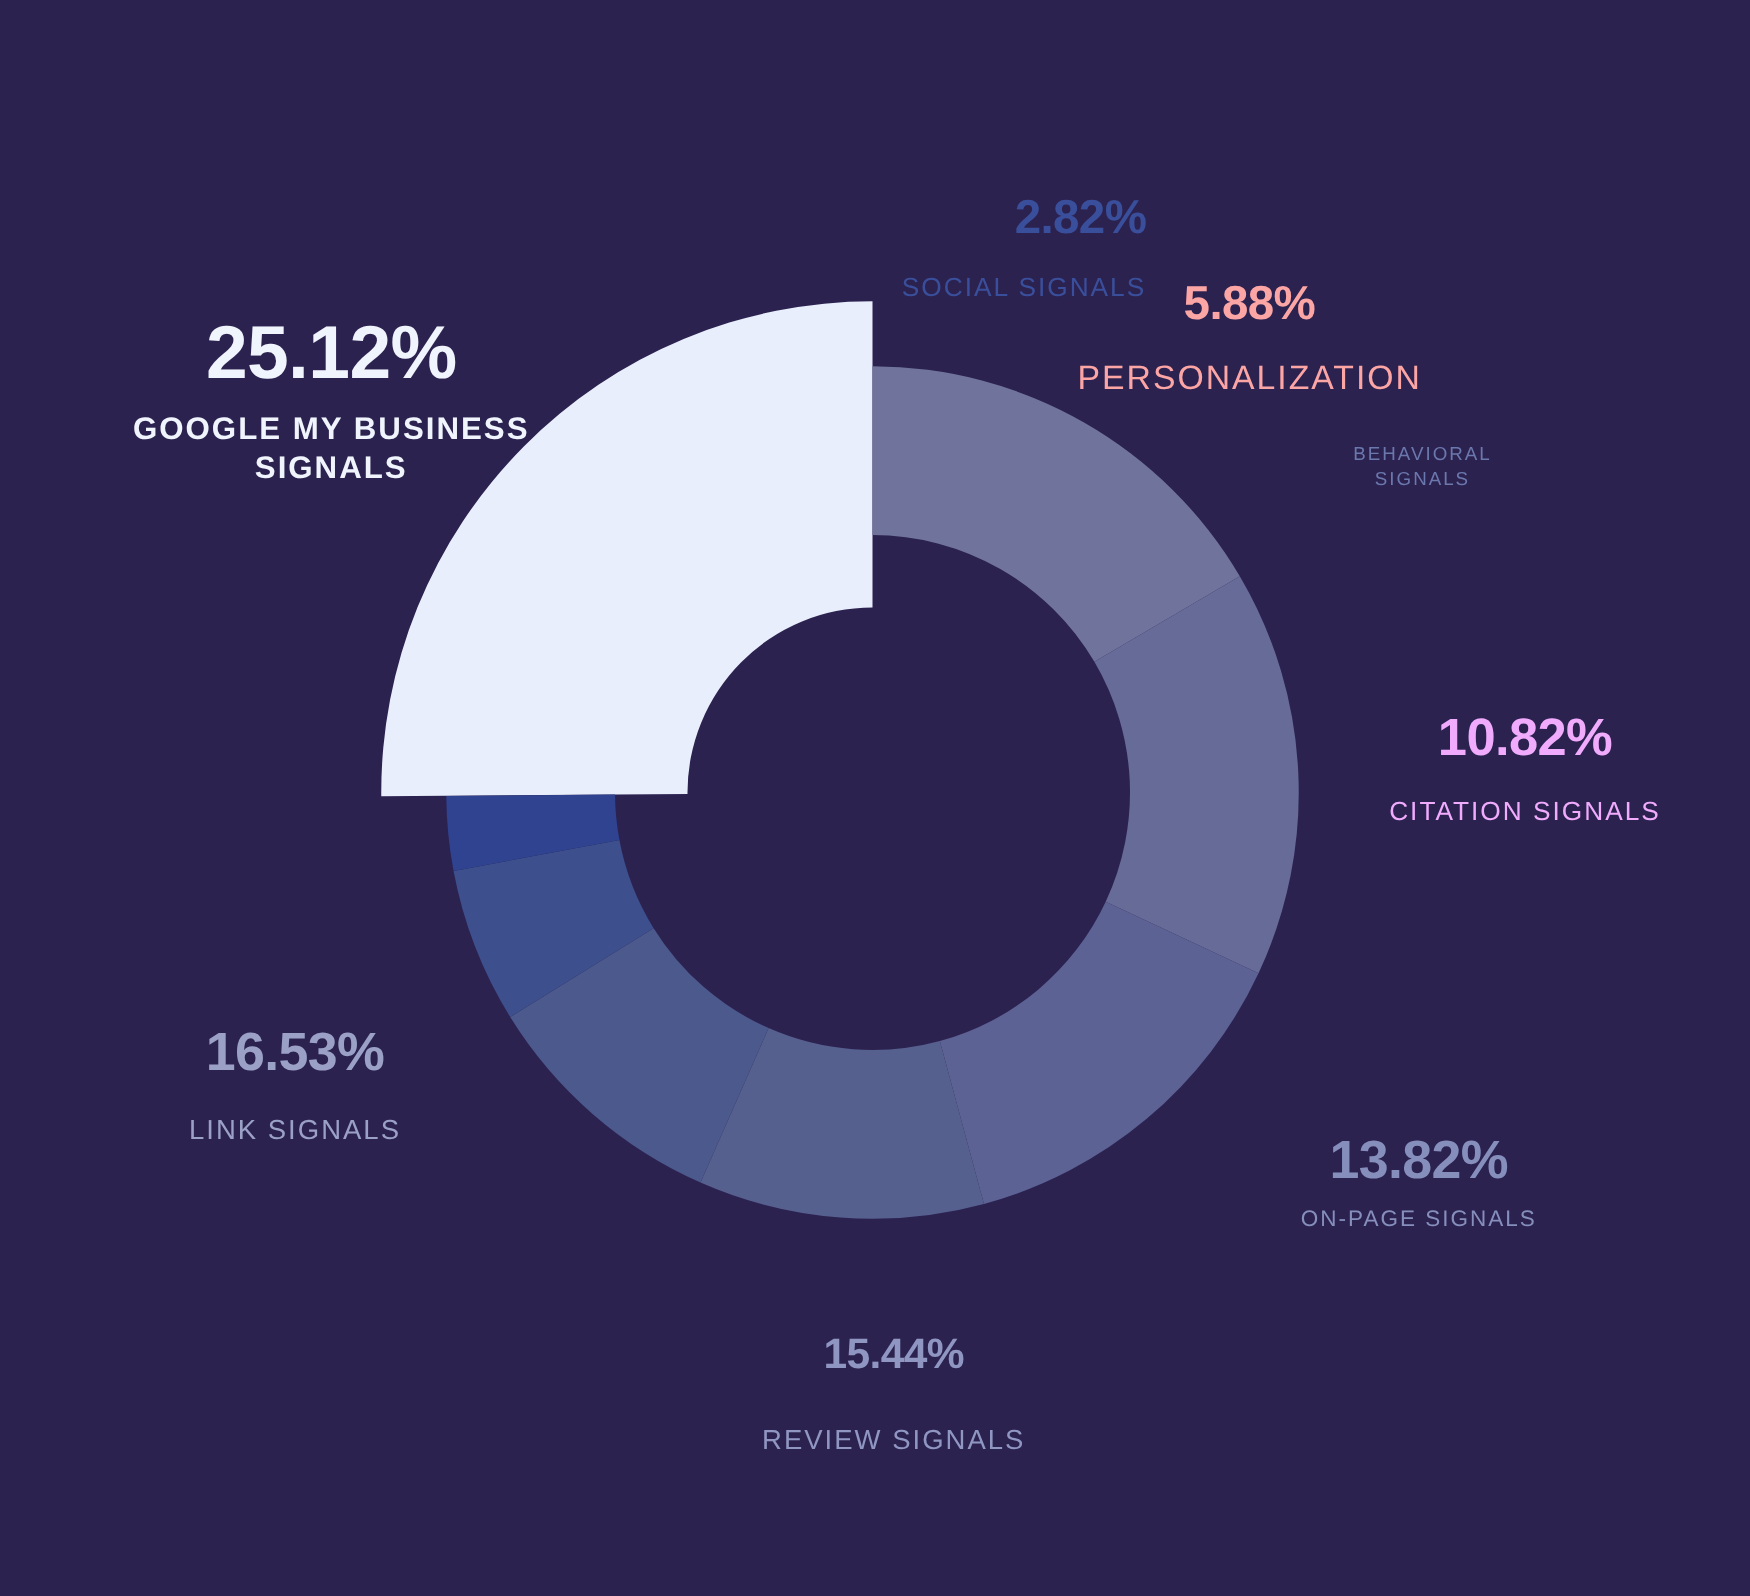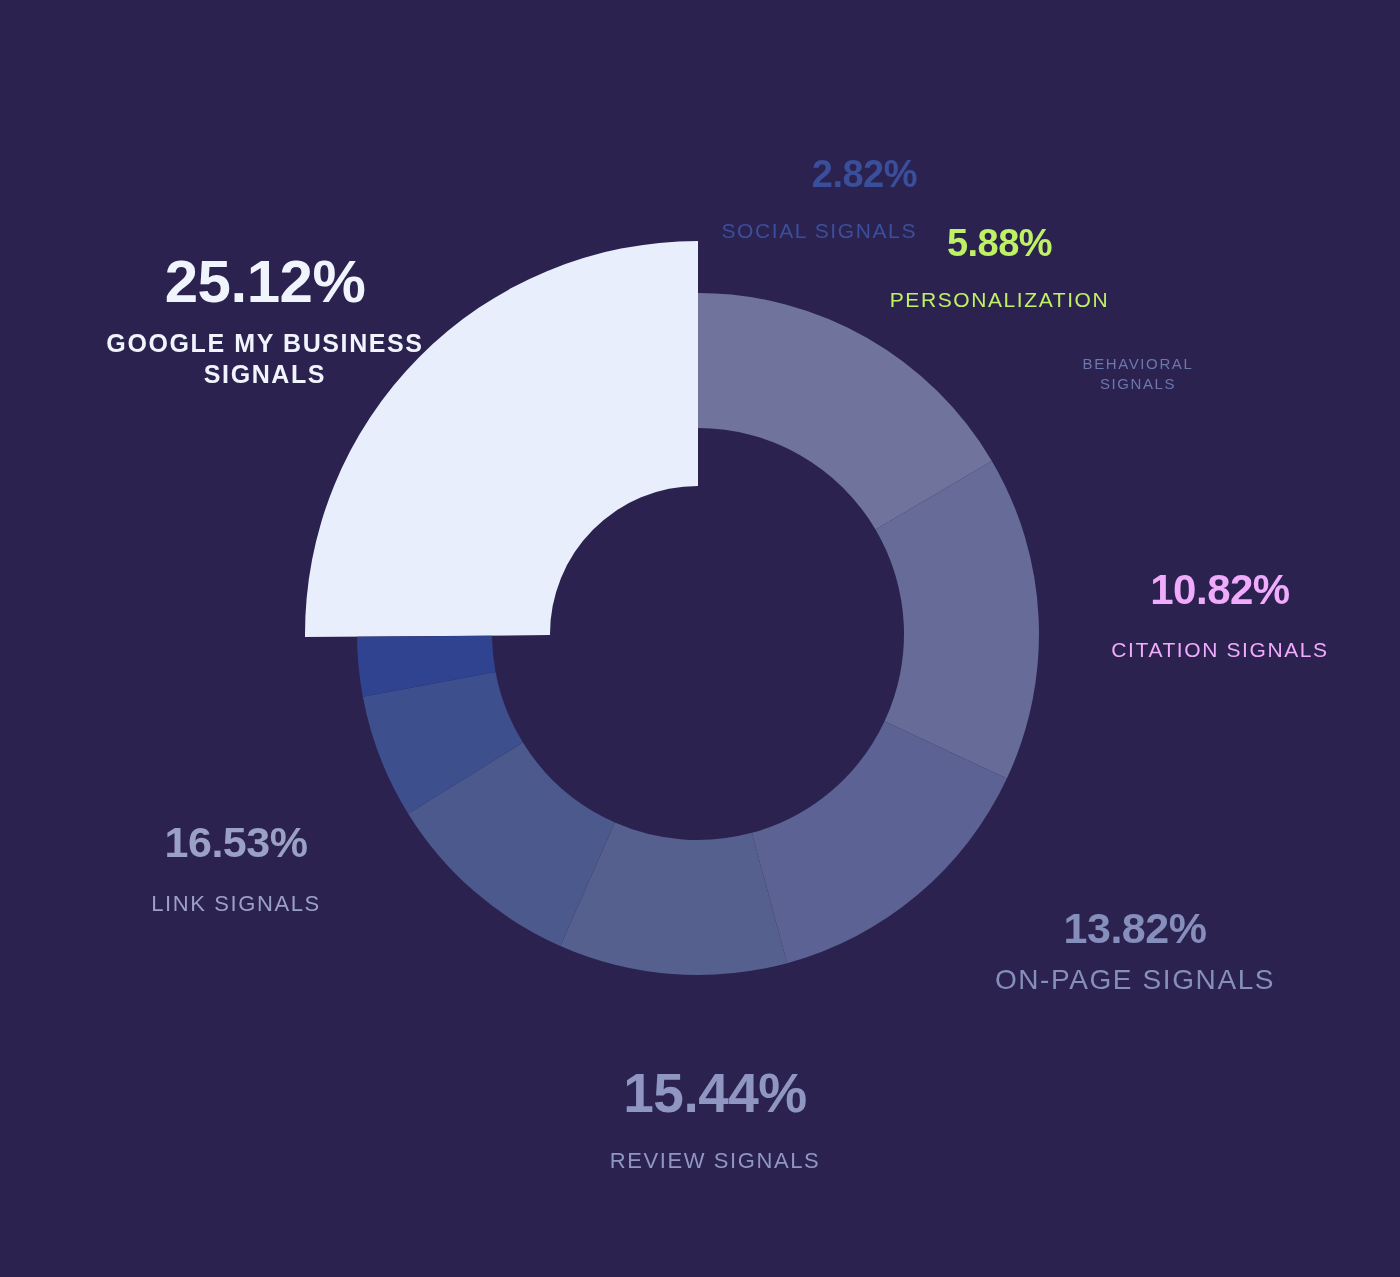--- a/index.html
+++ b/index.html
@@ -46,36 +46,36 @@
   .lbl-gmb            { left: 55px;   top: 236px;  width: 420px; }
   .lbl-gmb .pct       { font-size: 60px; }
   .lbl-gmb .name      { font-size: 25px; line-height: 1.25; font-weight: bold; }
 
   .lbl-social         { left: 612px;  top: 139px;  width: 305px; }
   .lbl-social .pct    { font-size: 38px; margin-bottom: 11px; }
   .lbl-social .name   { font-size: 21px; }
 
   .lbl-personal       { left: 862px;  top: 208px;  width: 275px; }
   .lbl-personal .pct  { font-size: 38px; margin-bottom: 11px; }
-  .lbl-personal .name { font-size: 21px; }
+  .lbl-personal .name { font-size: 27px; }
 
   .lbl-behavioral        { left: 1010px; top: 338px;  width: 256px; }
   .lbl-behavioral .pct   { font-size: 40px; margin-bottom: 11px; }
   .lbl-behavioral .name  { font-size: 15px; line-height: 1.3; }
 
   .lbl-citation       { left: 1100px; top: 553px;  width: 240px; }
   .lbl-citation .pct  { font-size: 42px; margin-bottom: 12px; }
   .lbl-citation .name { font-size: 21px; }
 
   .lbl-onpage         { left: 985px;  top: 891px;  width: 300px; }
   .lbl-onpage .pct    { font-size: 43px; }
-  .lbl-onpage .name   { font-size: 28px; }
+  .lbl-onpage .name   { font-size: 18px; }
 
   .lbl-review         { left: 565px;  top: 1050px; width: 300px; }
-  .lbl-review .pct    { font-size: 55px; margin-bottom: 13px; }
+  .lbl-review .pct    { font-size: 34px; margin-bottom: 25px; }
   .lbl-review .name   { font-size: 22px; }
 
   .lbl-link           { left: 106px;  top: 805px;  width: 260px; }
   .lbl-link .pct      { font-size: 43px; margin-bottom: 13px; }
   .lbl-link .name     { font-size: 22px; }
 </style>
 </head>
 <body style="background: rgb(44, 34, 80);">
 
 <div id="stage">
@@ -97,21 +97,21 @@
     <span class="pct">25.12%</span>
     <span class="name">GOOGLE MY BUSINESS
 SIGNALS</span>
   </div>
 
   <div class="label lbl-social" style="color: rgb(58, 79, 155); text-align: right;">
     <span class="pct">2.82%</span>
     <span class="name">SOCIAL SIGNALS</span>
   </div>
 
-  <div class="label lbl-personal" style="color: #bef264;">
+  <div class="label lbl-personal" style="color: #fca5a5;">
     <span class="pct">5.88%</span>
     <span class="name">PERSONALIZATION</span>
   </div>
 
   <div class="label lbl-behavioral" style="color: rgb(107, 120, 173);">
     <span class="name">BEHAVIORAL
 SIGNALS</span>
   </div>
 
   <div class="label lbl-citation" style="color: #f0abfc;">

